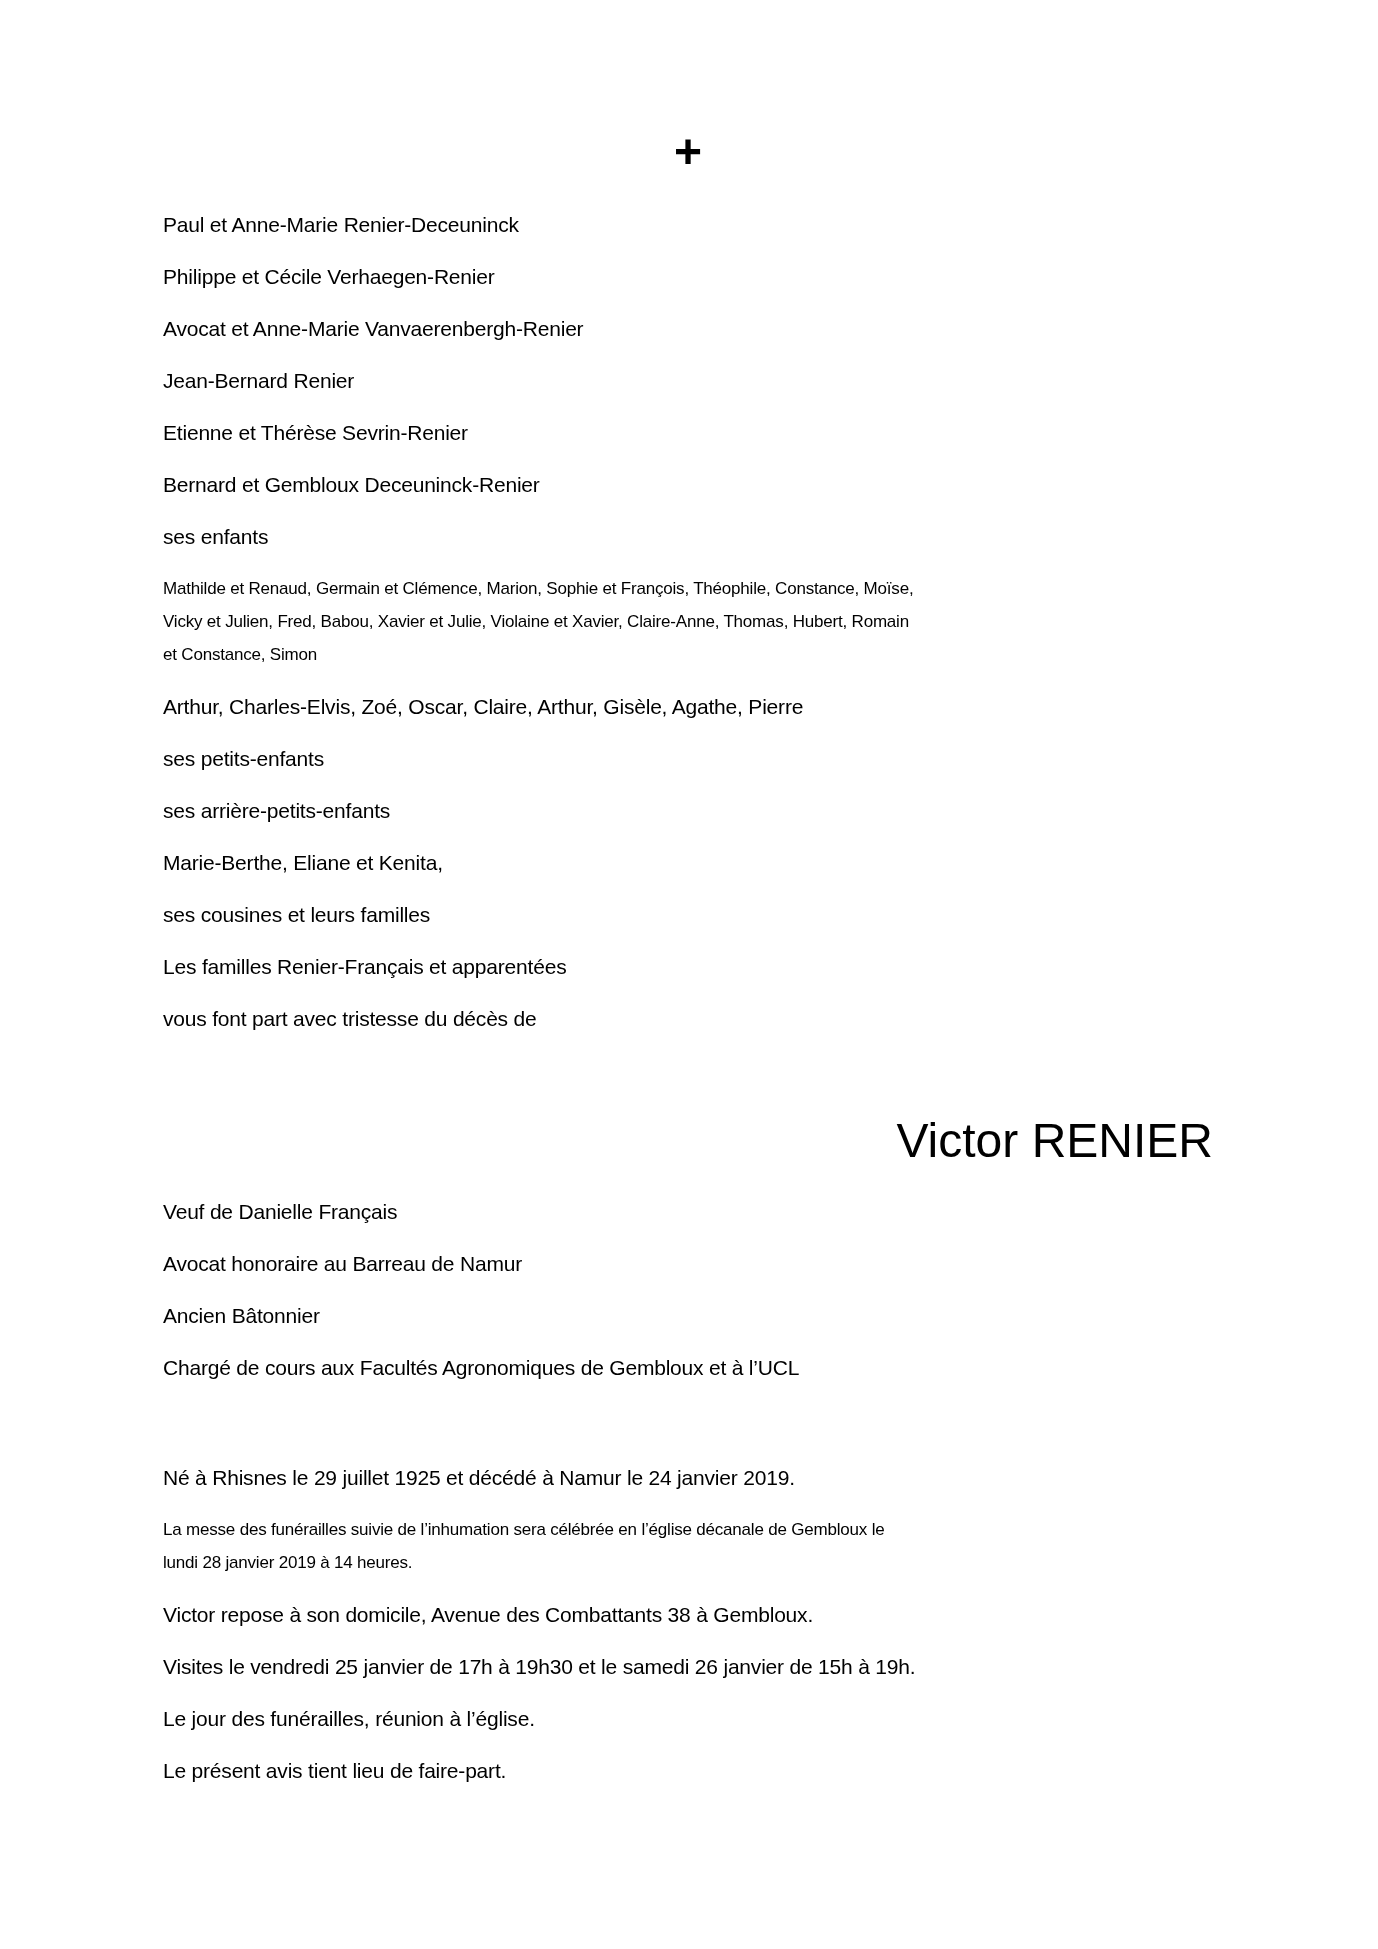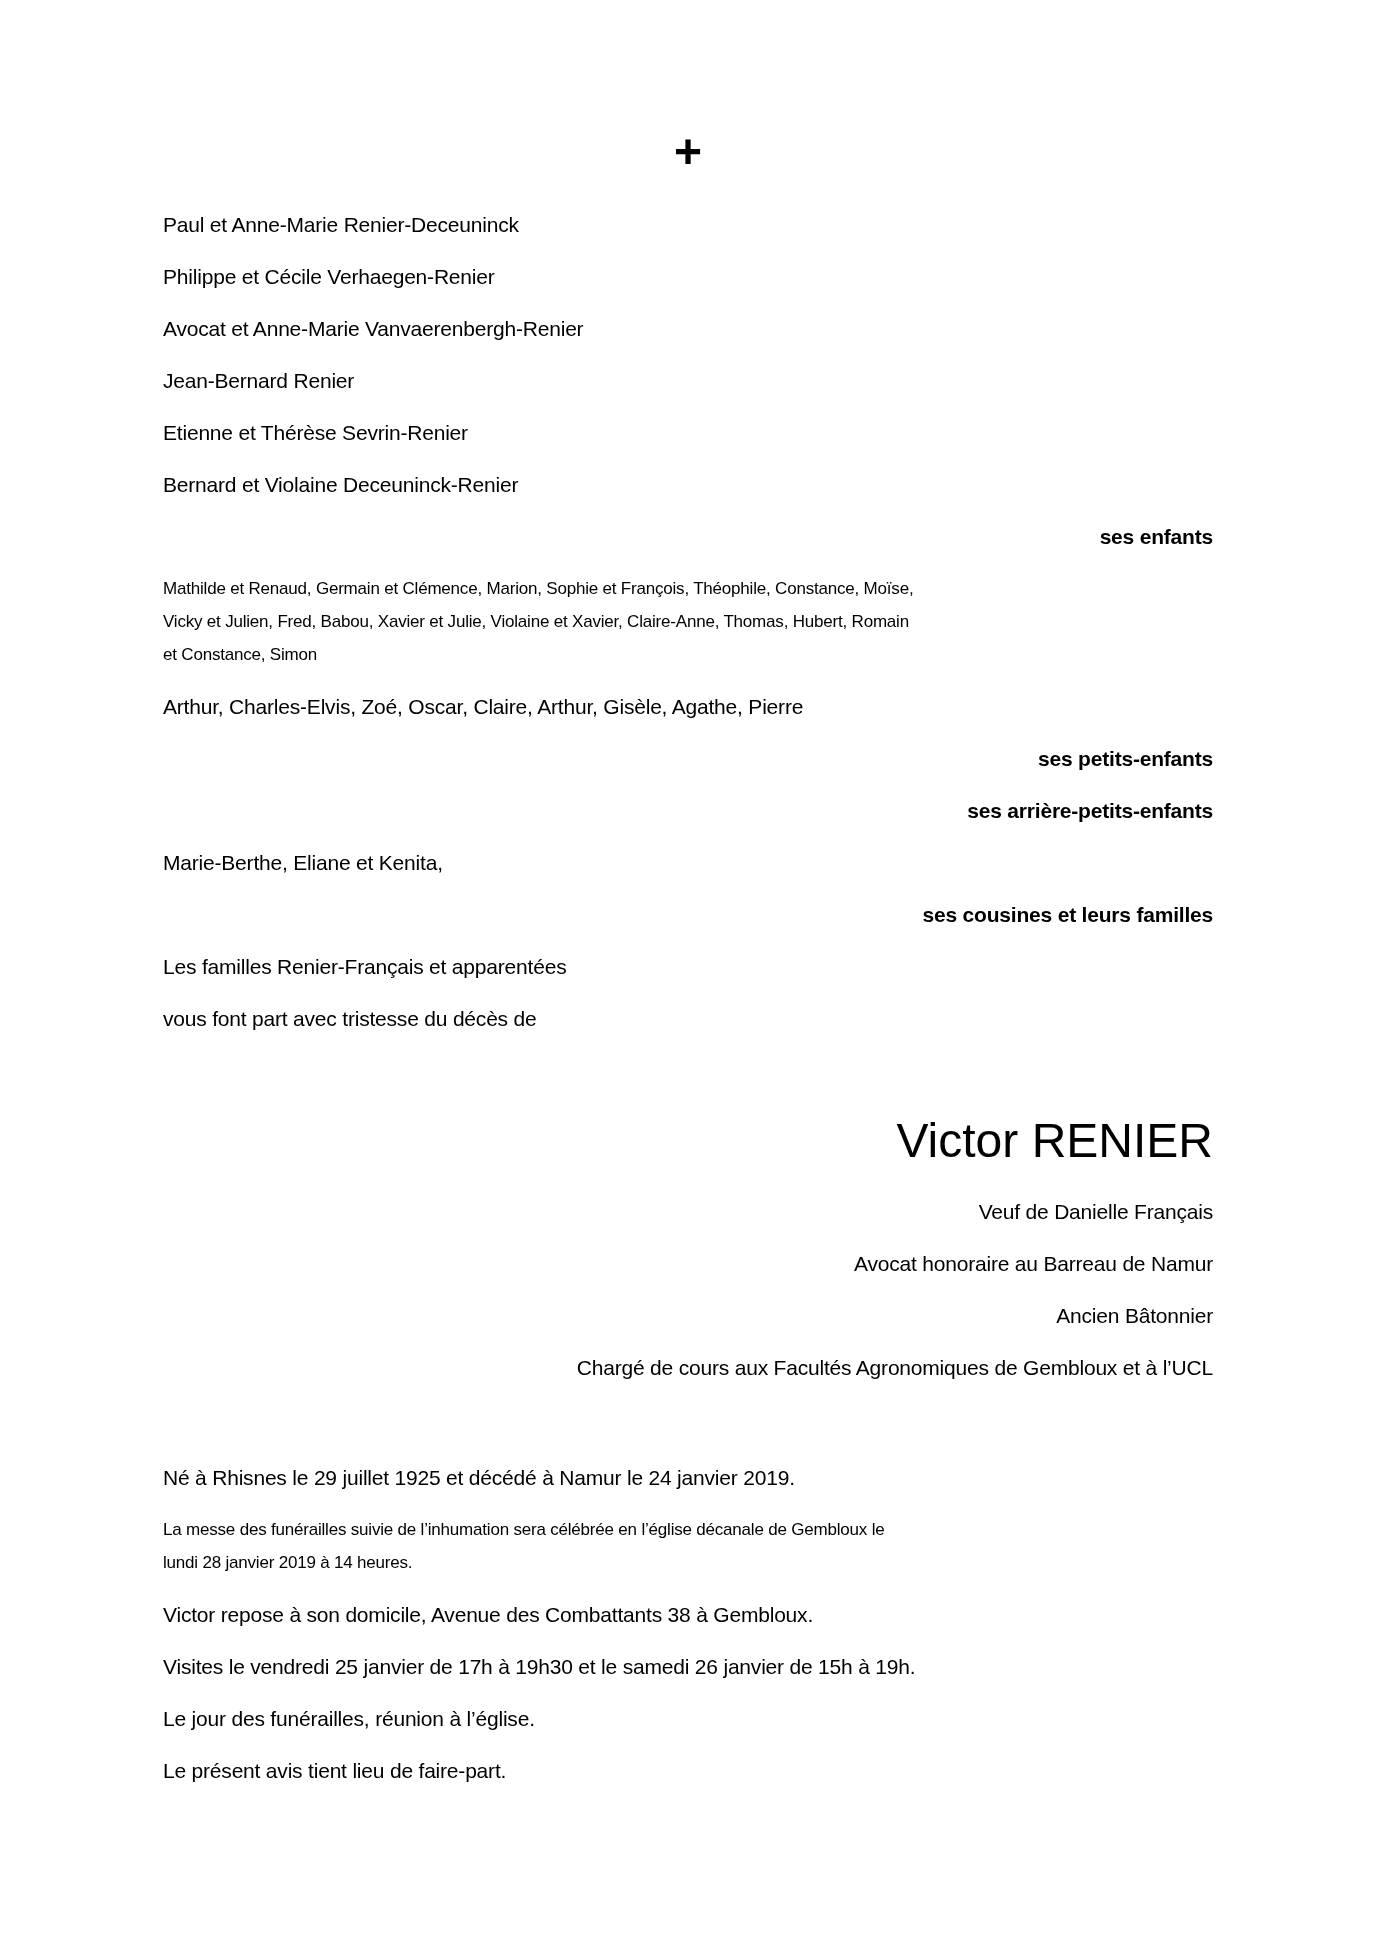--- a/index.html
+++ b/index.html
@@ -34,22 +34,22 @@
     line-height: 33px;
     letter-spacing: -0.2px;
     white-space: nowrap;
   }
   .line {
     font-size: 17px;
     line-height: 33px;
     letter-spacing: -0.2px;
     white-space: nowrap;
   }
-  .right { text-align: right; font-weight: bold; }
-  .center { text-align: right; }
+  .right { text-align: left; }
+  .center { text-align: left; }
   h1.deceased-name {
     margin: 71px 0 19px 0;
     font-size: 48px;
     line-height: 70px;
     font-weight: normal;
     text-align: right;
     letter-spacing: 0;
     white-space: nowrap;
   }
   .details { margin-top: 77px; }
@@ -60,21 +60,21 @@
 <div class="page" style="background: rgb(255, 255, 255); color: rgb(0, 0, 0);">
 
   <div class="cross">+</div>
 
   <section class="mourners">
     <p class="para">Paul et Anne-Marie Renier-Deceuninck</p>
     <p class="para">Philippe et Cécile Verhaegen-Renier</p>
     <p class="para">Avocat et Anne-Marie Vanvaerenbergh-Renier</p>
     <p class="para">Jean-Bernard Renier</p>
     <p class="para">Etienne et Thérèse Sevrin-Renier</p>
-    <p class="para">Bernard et Violaine Deceuninck-Renier</p>
+    <p class="para">Bernard et Gembloux Deceuninck-Renier</p>
 
     <p class="para right">ses enfants</p>
 
     <div class="para">
       <div class="line">Mathilde et Renaud, Germain et Clémence, Marion, Sophie et François, Théophile, Constance, Moïse,</div>
       <div class="line">Vicky et Julien, Fred, Babou, Xavier et Julie, Violaine et Xavier, Claire-Anne, Thomas, Hubert, Romain</div>
       <div class="line">et Constance, Simon</div>
     </div>
 
     <p class="para">Arthur, Charles-Elvis, Zoé, Oscar, Claire, Arthur, Gisèle, Agathe, Pierre</p>

